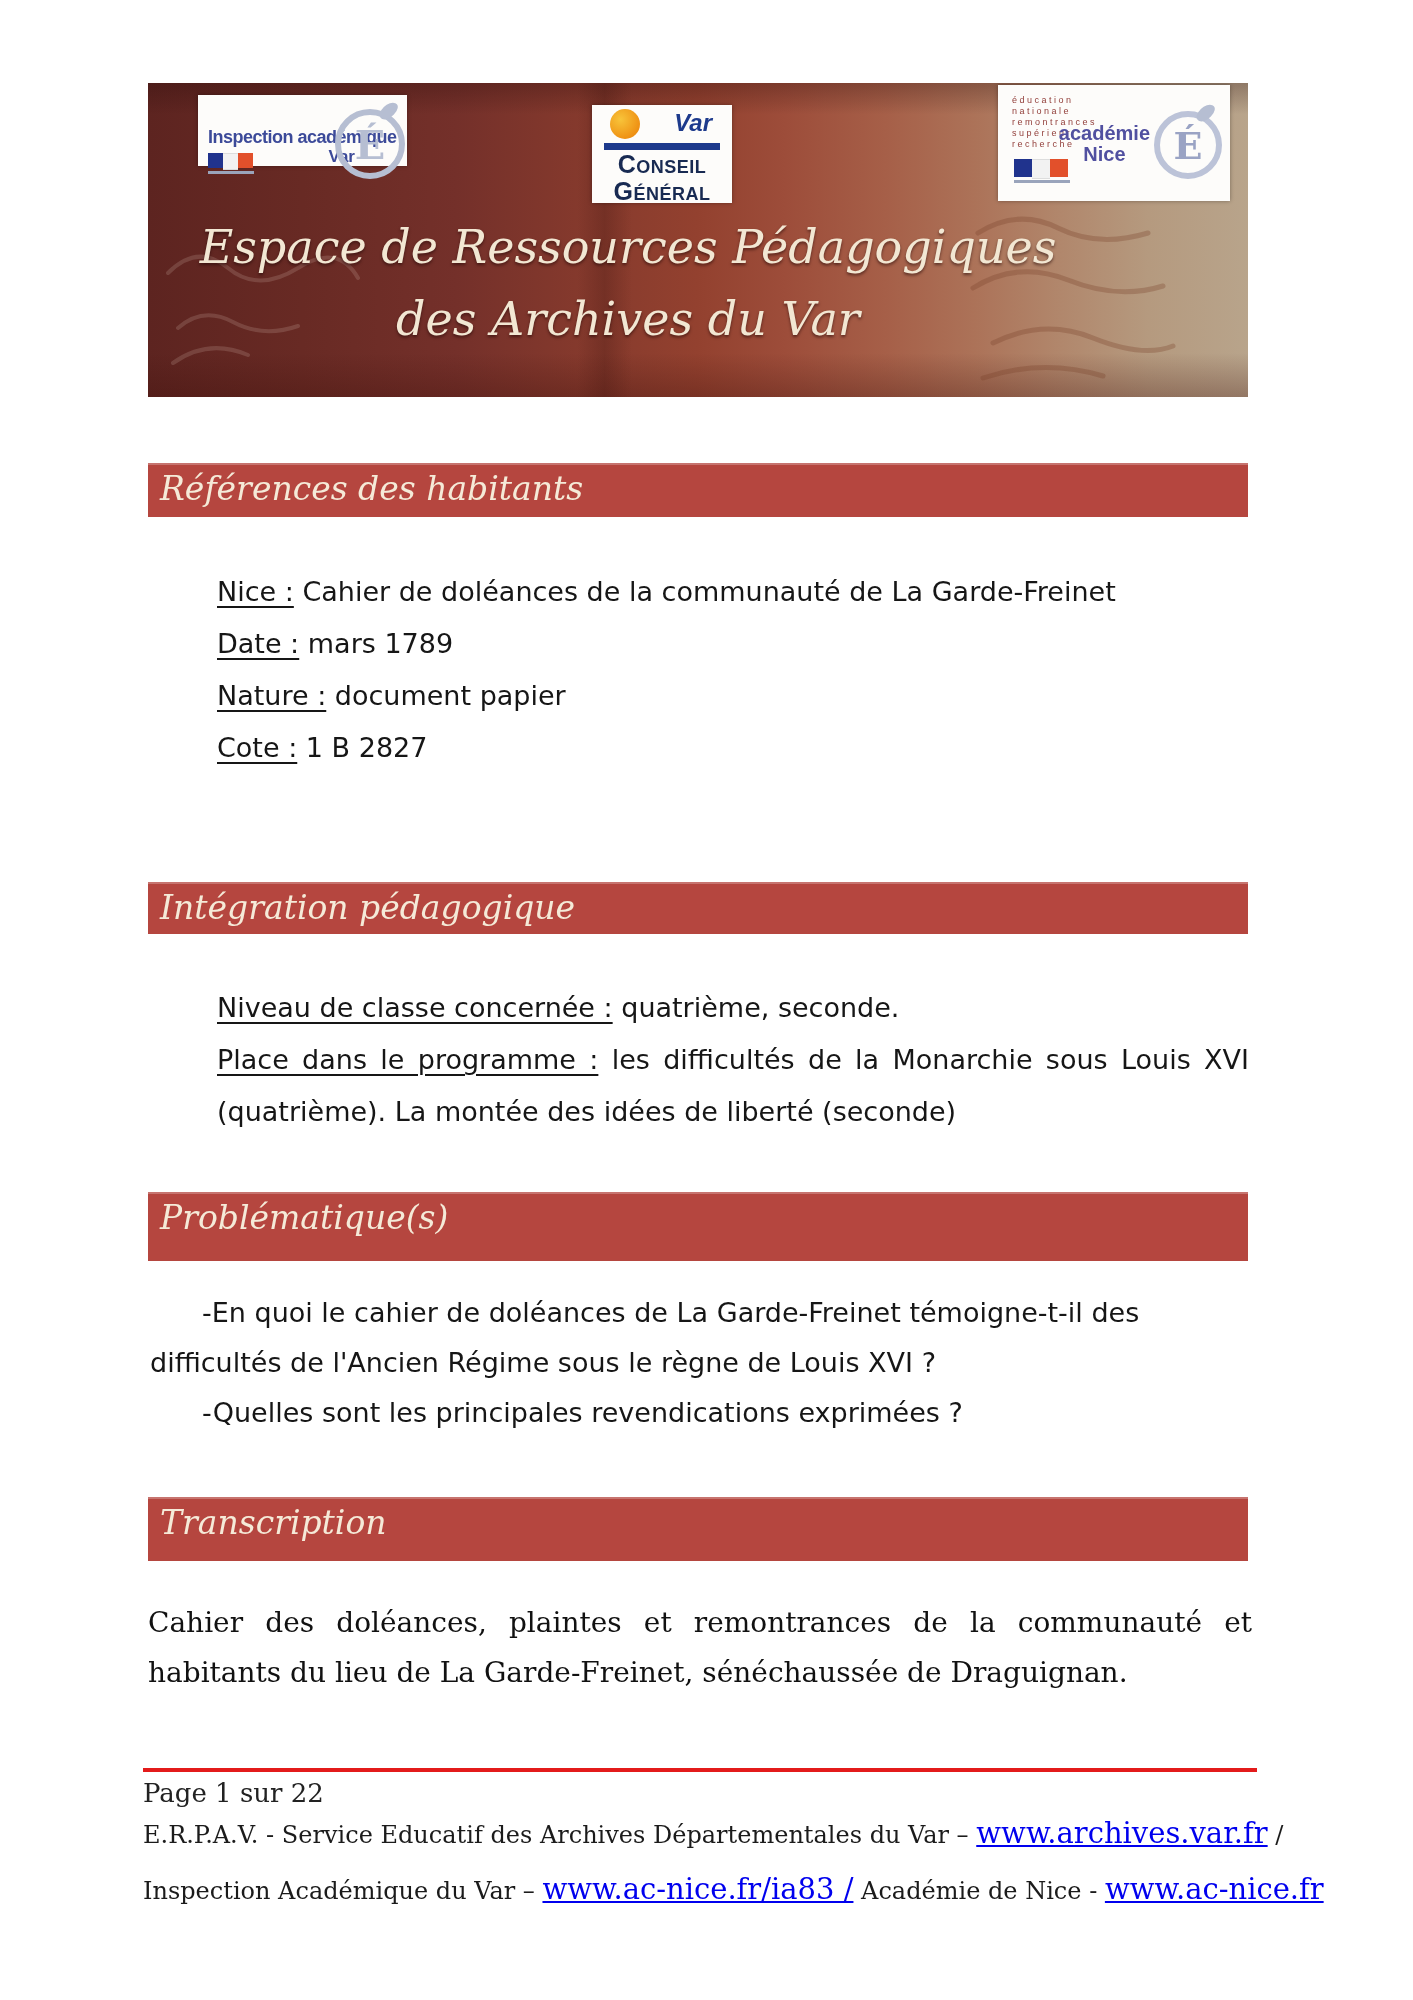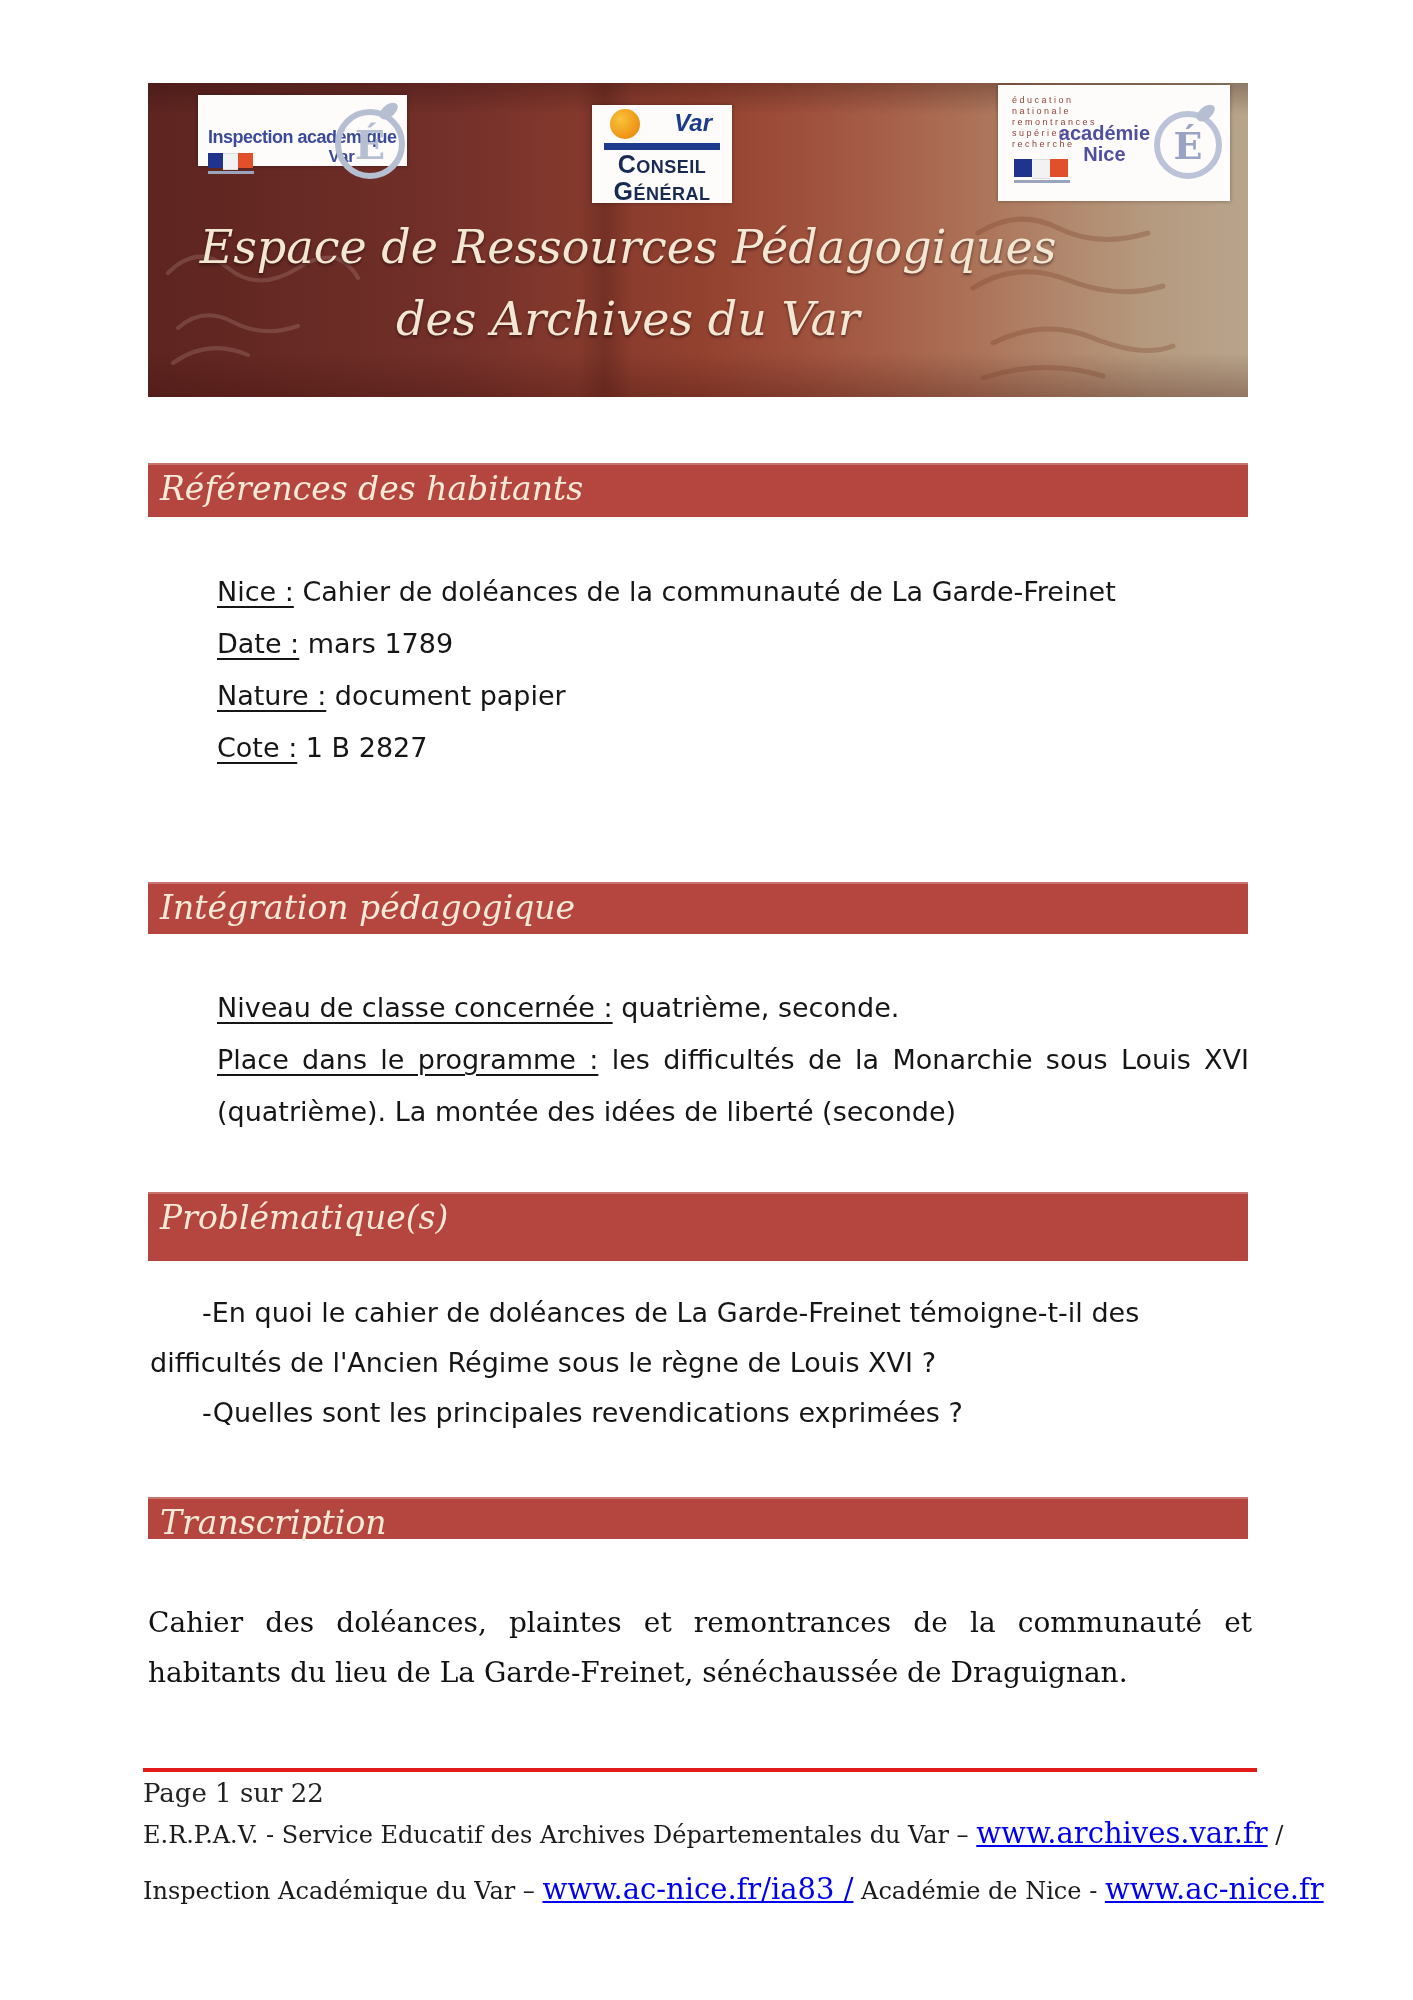--- a/index.html
+++ b/index.html
@@ -69,21 +69,21 @@
     font-family:"DejaVu Serif",serif;font-style:italic;font-size:46px;line-height:72px;
     text-shadow:0 2px 3px rgba(30,5,5,.55);}
 
   
   .bar{left:148px;width:1100px;height:54px;background:#b5463f;color:#f5ead8;
     font-family:"DejaVu Serif",serif;font-style:italic;font-size:33px;line-height:52px;
     padding-left:12px;box-sizing:border-box;box-shadow:inset 0 2px 0 rgba(255,255,255,.25);}
   .bar-ref{top:463px;}
   .bar-int{top:882px;height:52px;}
   .bar-prob{top:1192px;height:69px;}
-  .bar-trans{top:1497px;height:42px;}
+  .bar-trans{top:1497px;height:64px;}
 
   
   .ref-block{left:217px;top:566px;width:1032px;}
   .int-block{left:217px;top:982px;width:1032px;}
   .body-p{margin:0;font-size:27px;line-height:52px;text-align:justify;color:#161616;}
   .lbl{text-decoration:underline;text-underline-offset:5px;}
   .prob-block{left:150px;top:1288px;width:1104px;}
   .prob-q{margin:0;font-size:27px;line-height:50px;text-indent:52px;color:#161616;}
   .trans-block{left:148px;top:1598px;width:1104px;}
   .trans-p{margin:0;font-family:"DejaVu Serif",serif;font-size:28px;line-height:50px;

